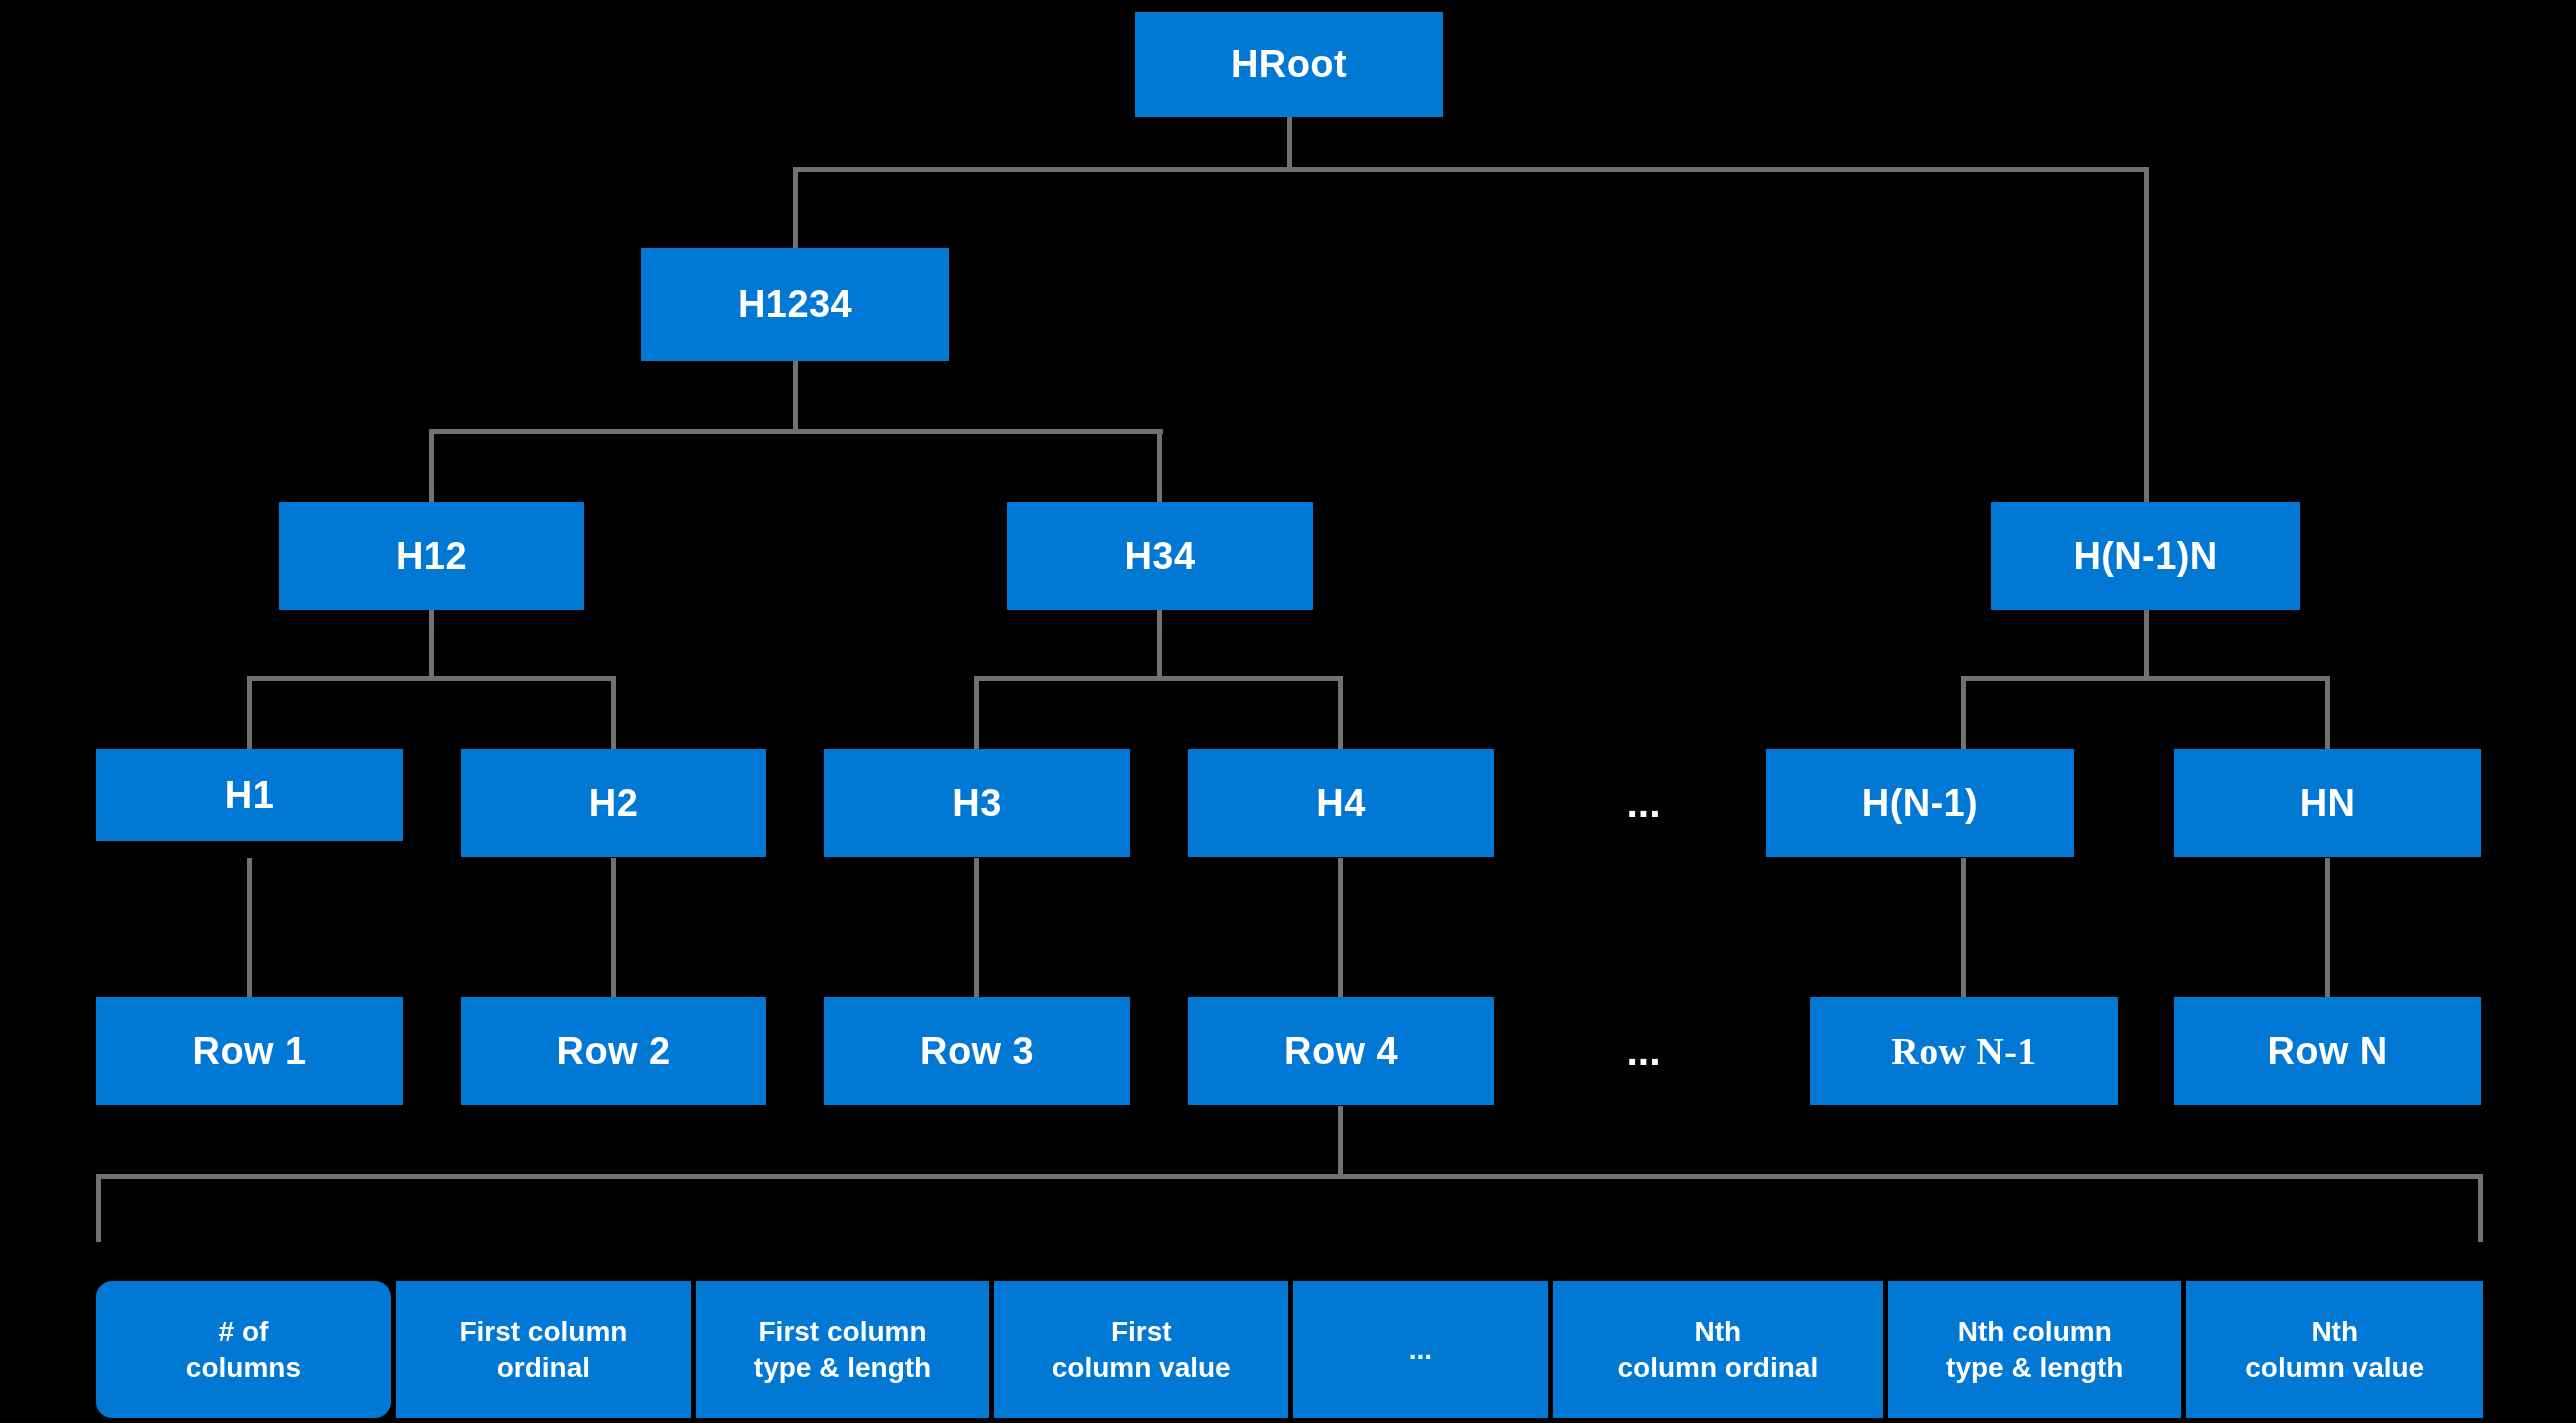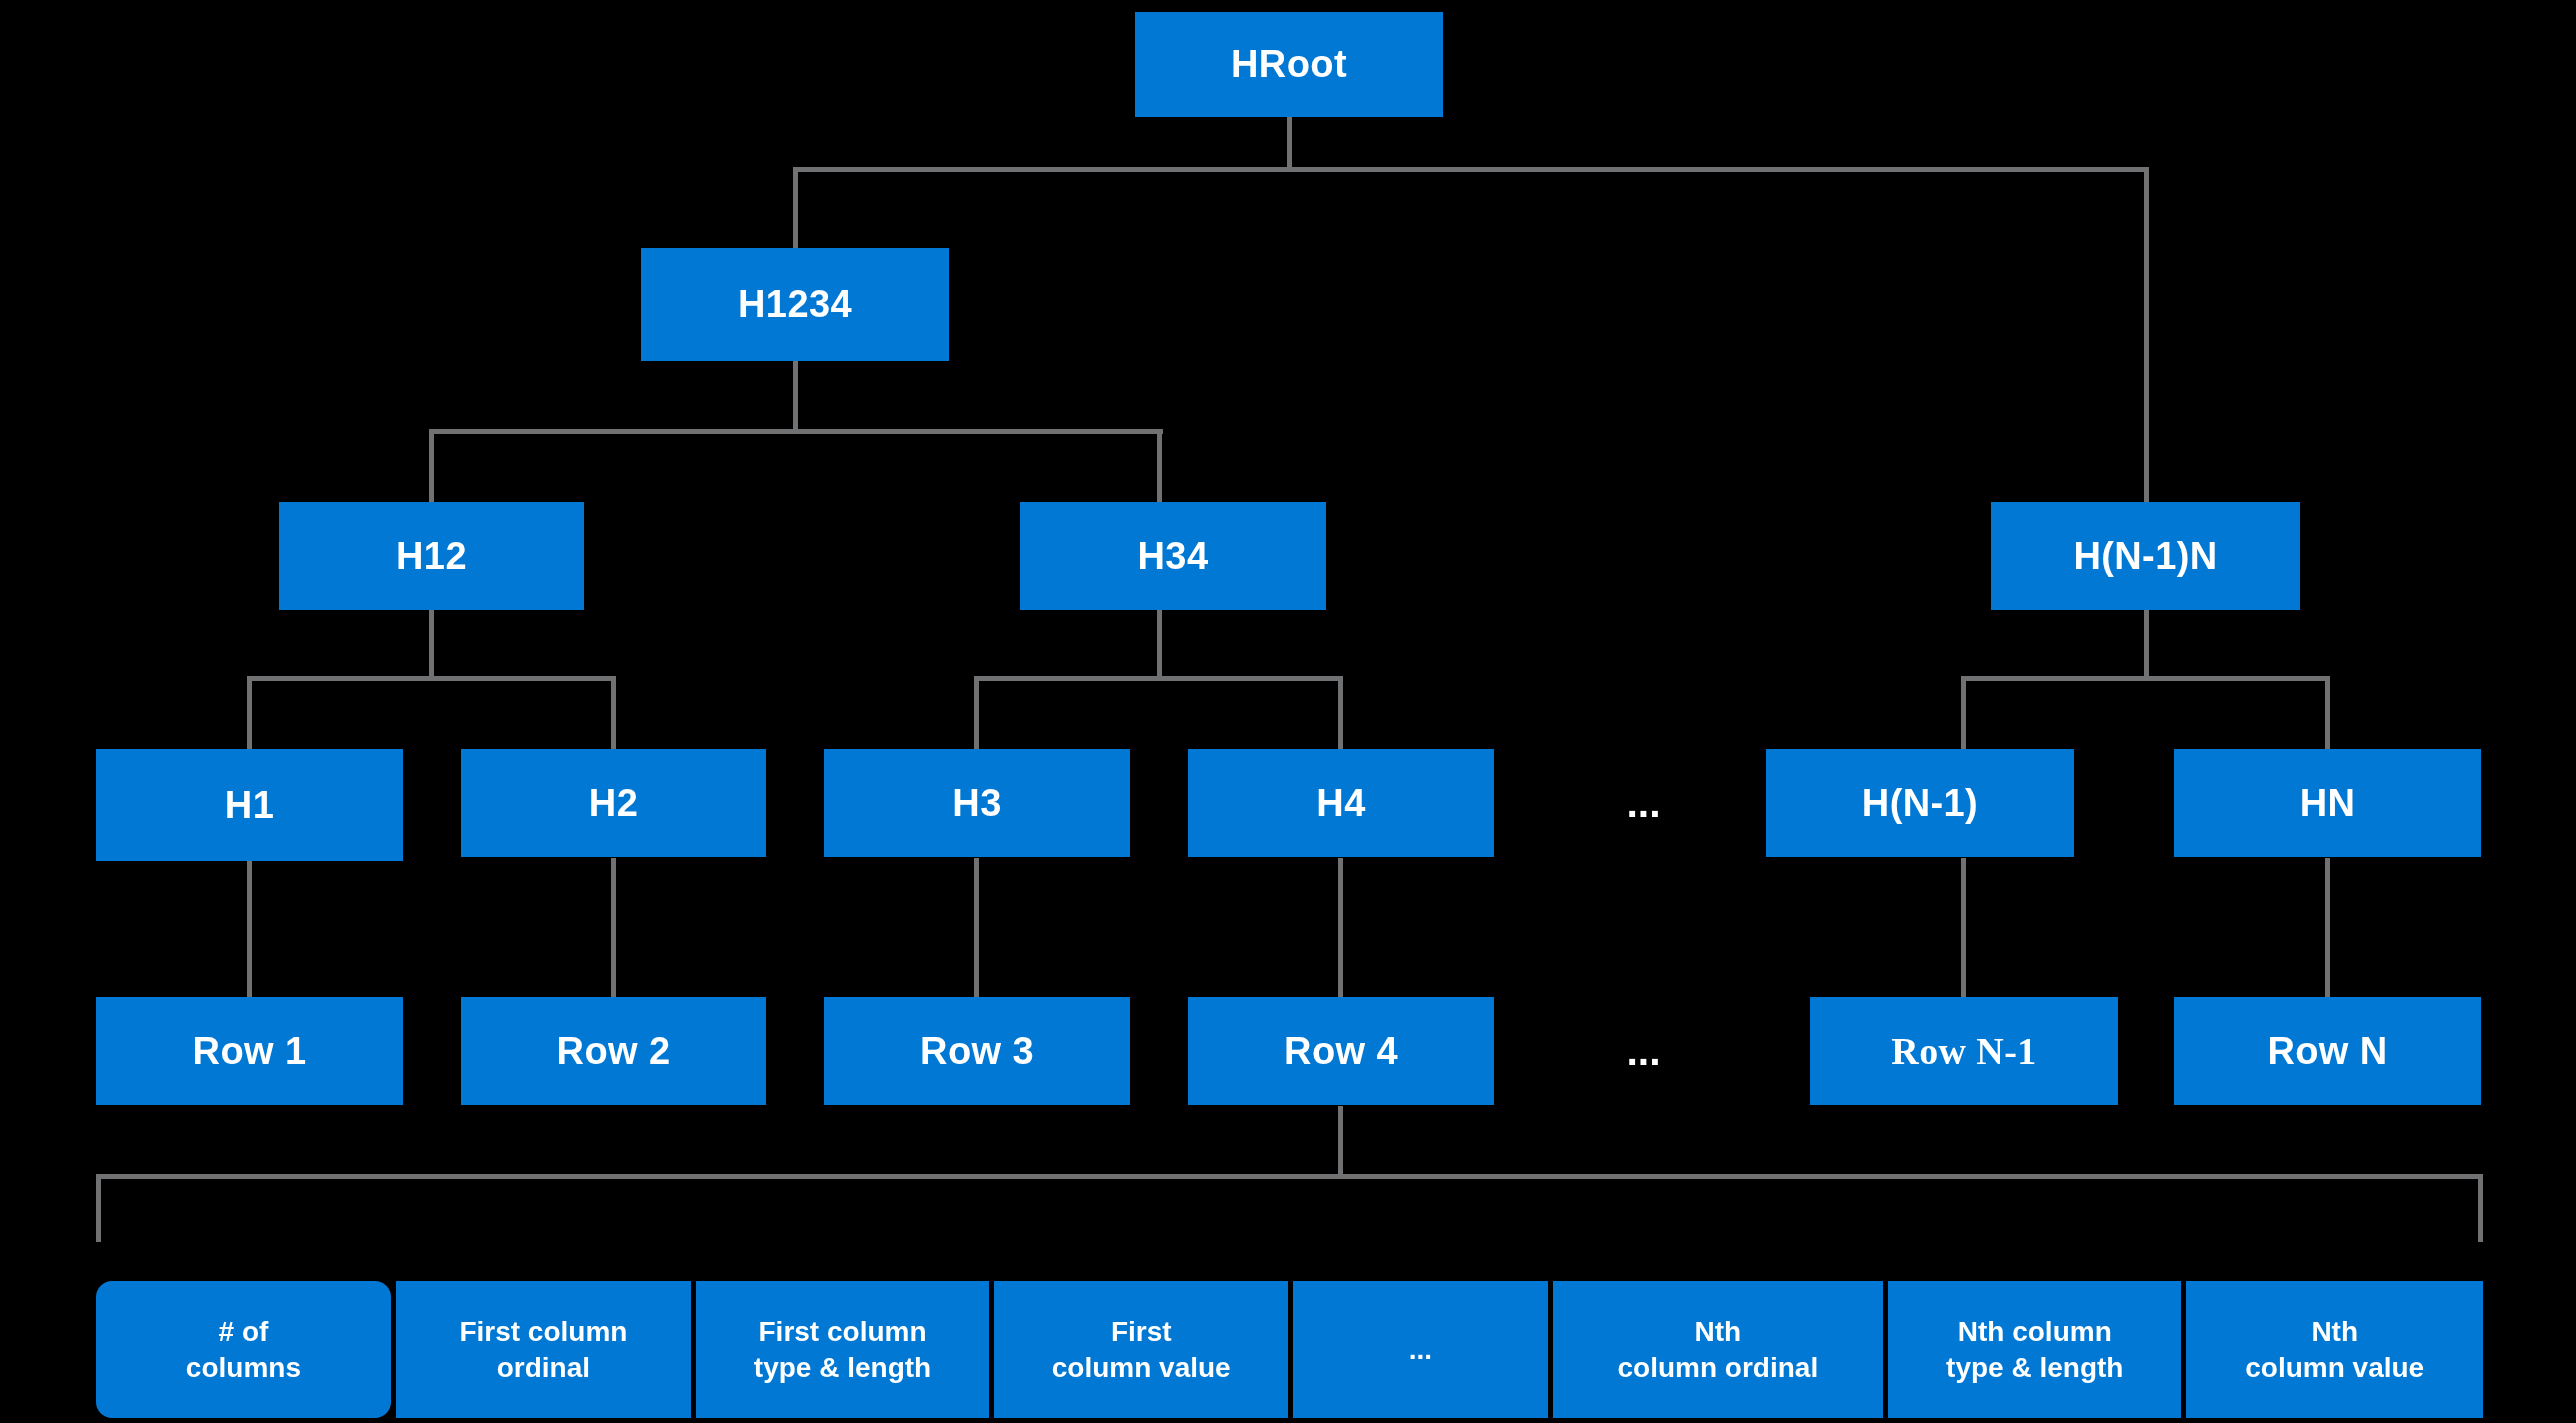--- a/index.html
+++ b/index.html
@@ -96,24 +96,24 @@
 
   <div class="conn" style="left:1338px; top:1106px; width:5.1px;    height:69px;"></div>
   <div class="conn" style="left:96px;  top:1174px; width:2387px; height:5.1px;"></div>
   <div class="conn" style="left:96px;  top:1174px; width:5.1px;    height:68px;"></div>
   <div class="conn" style="left:2478px; top:1174px; width:5.1px;    height:68px;"></div>
 
   <div class="node" style="left:1135px; top:12px;   width:308px; height:105px;">HRoot</div>
   <div class="node" style="left:641px;  top:248px;  width:308px; height:113px;">H1234</div>
 
   <div class="node" style="left:279px;  top:502px;  width:305px; height:108px;">H12</div>
-  <div class="node" style="left:1007px; top:502px;  width:306px; height:108px;margin-left:13px;">H34</div>
+  <div class="node" style="left:1007px; top:502px;  width:306px; height:108px;">H34</div>
   <div class="node" style="left:1991px; top:502px;  width:309px; height:108px;">H(N-1)N</div>
 
-  <div class="node" style="left:96px;  top:749px;  width:307px; height:112px;">H1</div>
+  <div class="node" style="left:96px;  top:749px;  width:307px; height:92px;">H1</div>
   <div class="node" style="left:461px;  top:749px;  width:305px; height:108px;">H2</div>
   <div class="node" style="left:824px;  top:749px;  width:306px; height:108px;">H3</div>
   <div class="node" style="left:1188px; top:749px;  width:306px; height:108px;">H4</div>
   <div class="dots" style="left:1584px; top:749px;  width:119px; height:108px;">...</div>
   <div class="node" style="left:1766px; top:749px;  width:308px; height:108px;">H(N-1)</div>
   <div class="node" style="left:2174px; top:749px;  width:307px; height:108px;">HN</div>
 
   <div class="node" style="left:96px;  top:997px; width:307px; height:108px;">Row 1</div>
   <div class="node" style="left:461px;  top:997px; width:305px; height:108px;">Row 2</div>
   <div class="node" style="left:824px;  top:997px; width:306px; height:108px;">Row 3</div>

